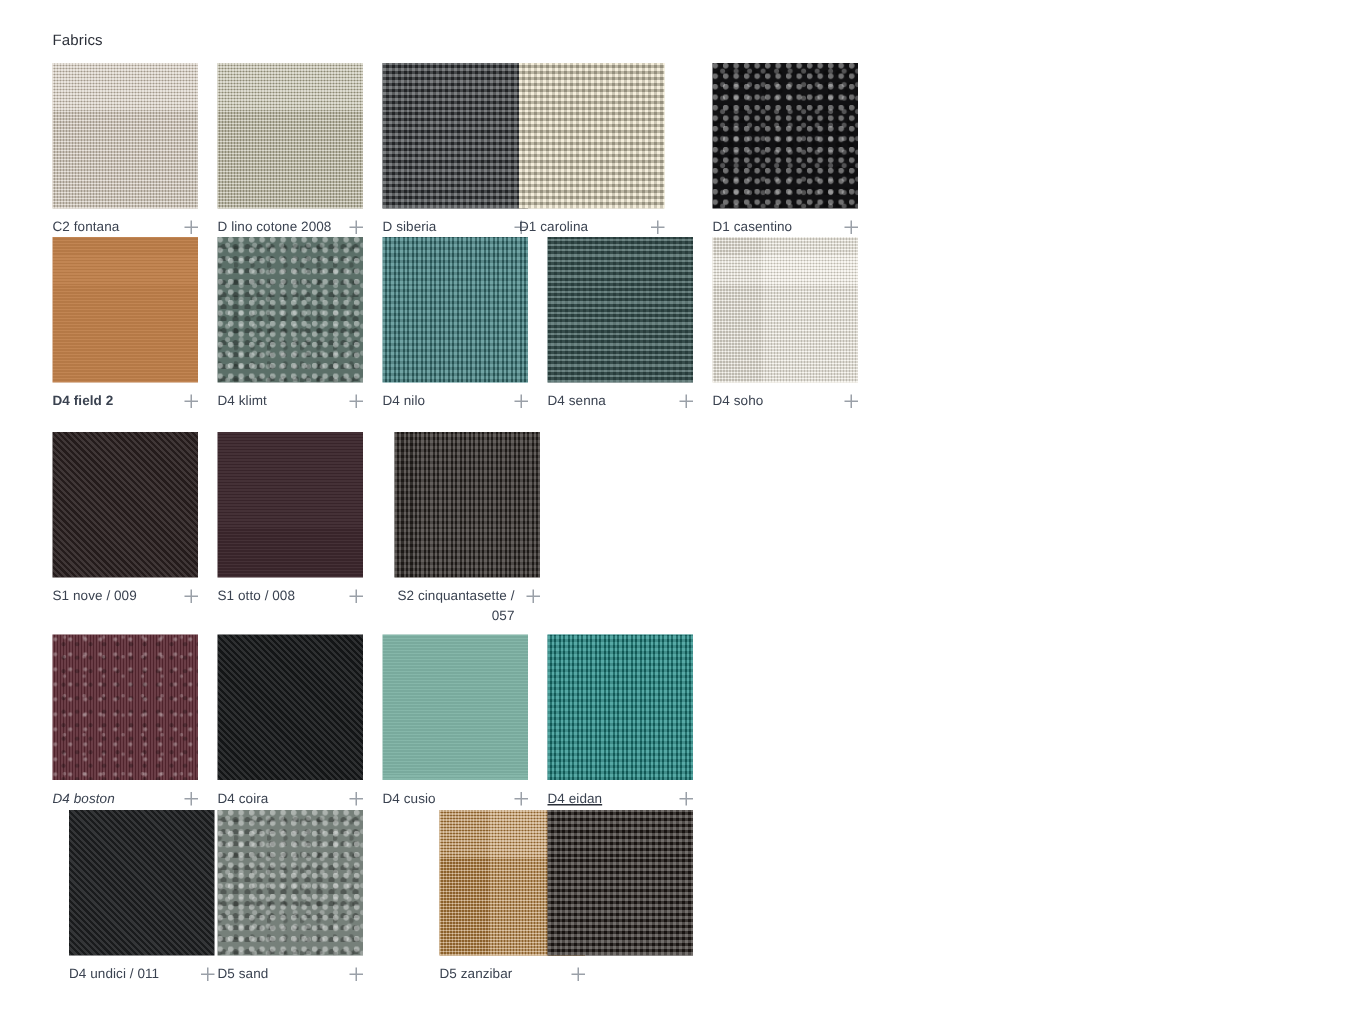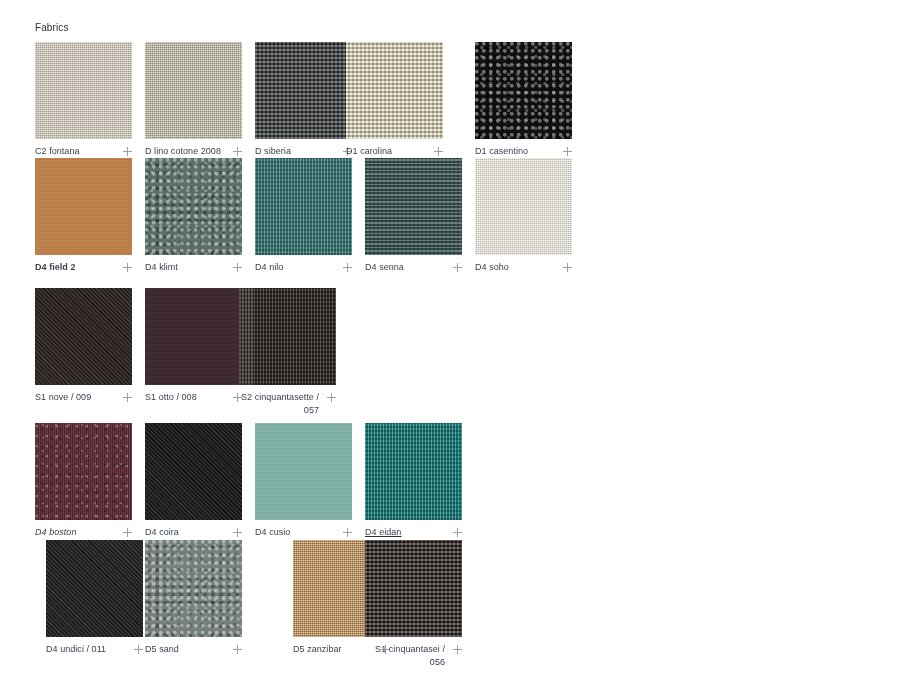--- a/index.html
+++ b/index.html
@@ -302,21 +302,21 @@
         </div>
         <div class="fabric-item" style="left: 110px;">
           <div class="swatch-chip" style="background-color: rgb(59, 38, 44);">
             <div class="swatch-tex tex-solid"></div>
           </div>
           <div class="fabric-caption">
             <span class="fabric-label">S1 otto / 008</span>
             <span class="plus-icon"></span>
           </div>
         </div>
-        <div class="fabric-item" style="left: 204px;">
+        <div class="fabric-item" style="left: 228px;">
           <div class="swatch-chip" style="background-color: rgb(44, 38, 34);">
             <div class="swatch-tex tex-rib"></div>
           </div>
           <div class="fabric-caption">
             <span class="fabric-label">S2 cinquantasette / 057</span>
             <span class="plus-icon"></span>
           </div>
         </div>
       </div>
       <div class="fabric-row" style="top: 423px;">
@@ -382,21 +382,17 @@
           </div>
           <div class="fabric-caption">
             <span class="fabric-label">D5 zanzibar</span>
             <span class="plus-icon"></span>
           </div>
         </div>
         <div class="fabric-item" style="left: 330px;">
           <div class="swatch-chip" style="background-color: rgb(36, 29, 25);">
             <div class="swatch-tex tex-basket"></div>
           </div>
-          <div class="fabric-caption">
-            <span class="fabric-label">S1 cinquantasei / 056</span>
-            <span class="plus-icon"></span>
-          </div>
         </div>
       </div>
     </div>
 
 </div>
 
 </body></html>

